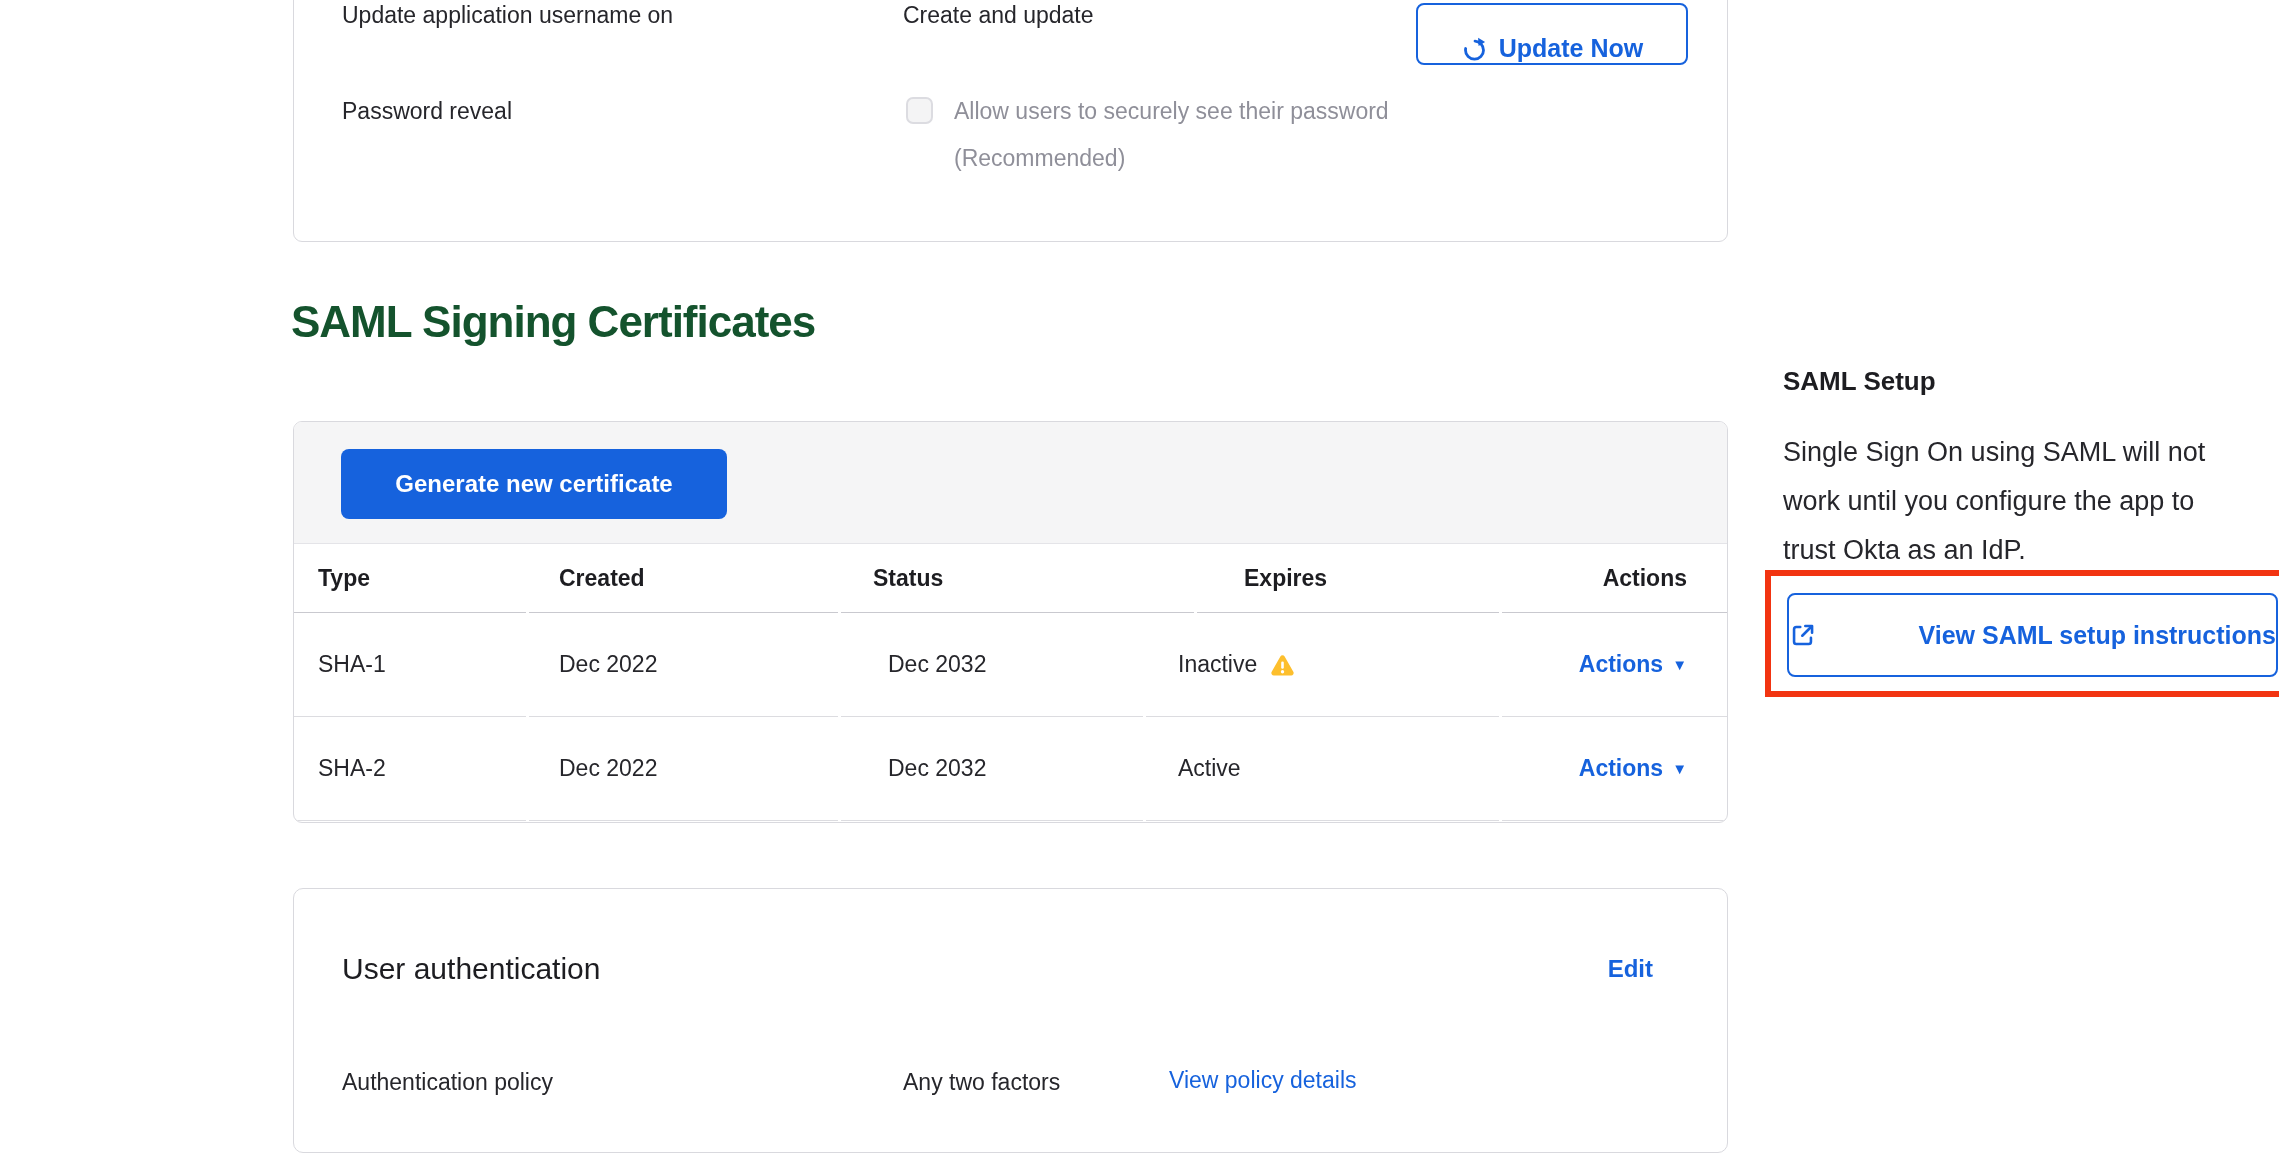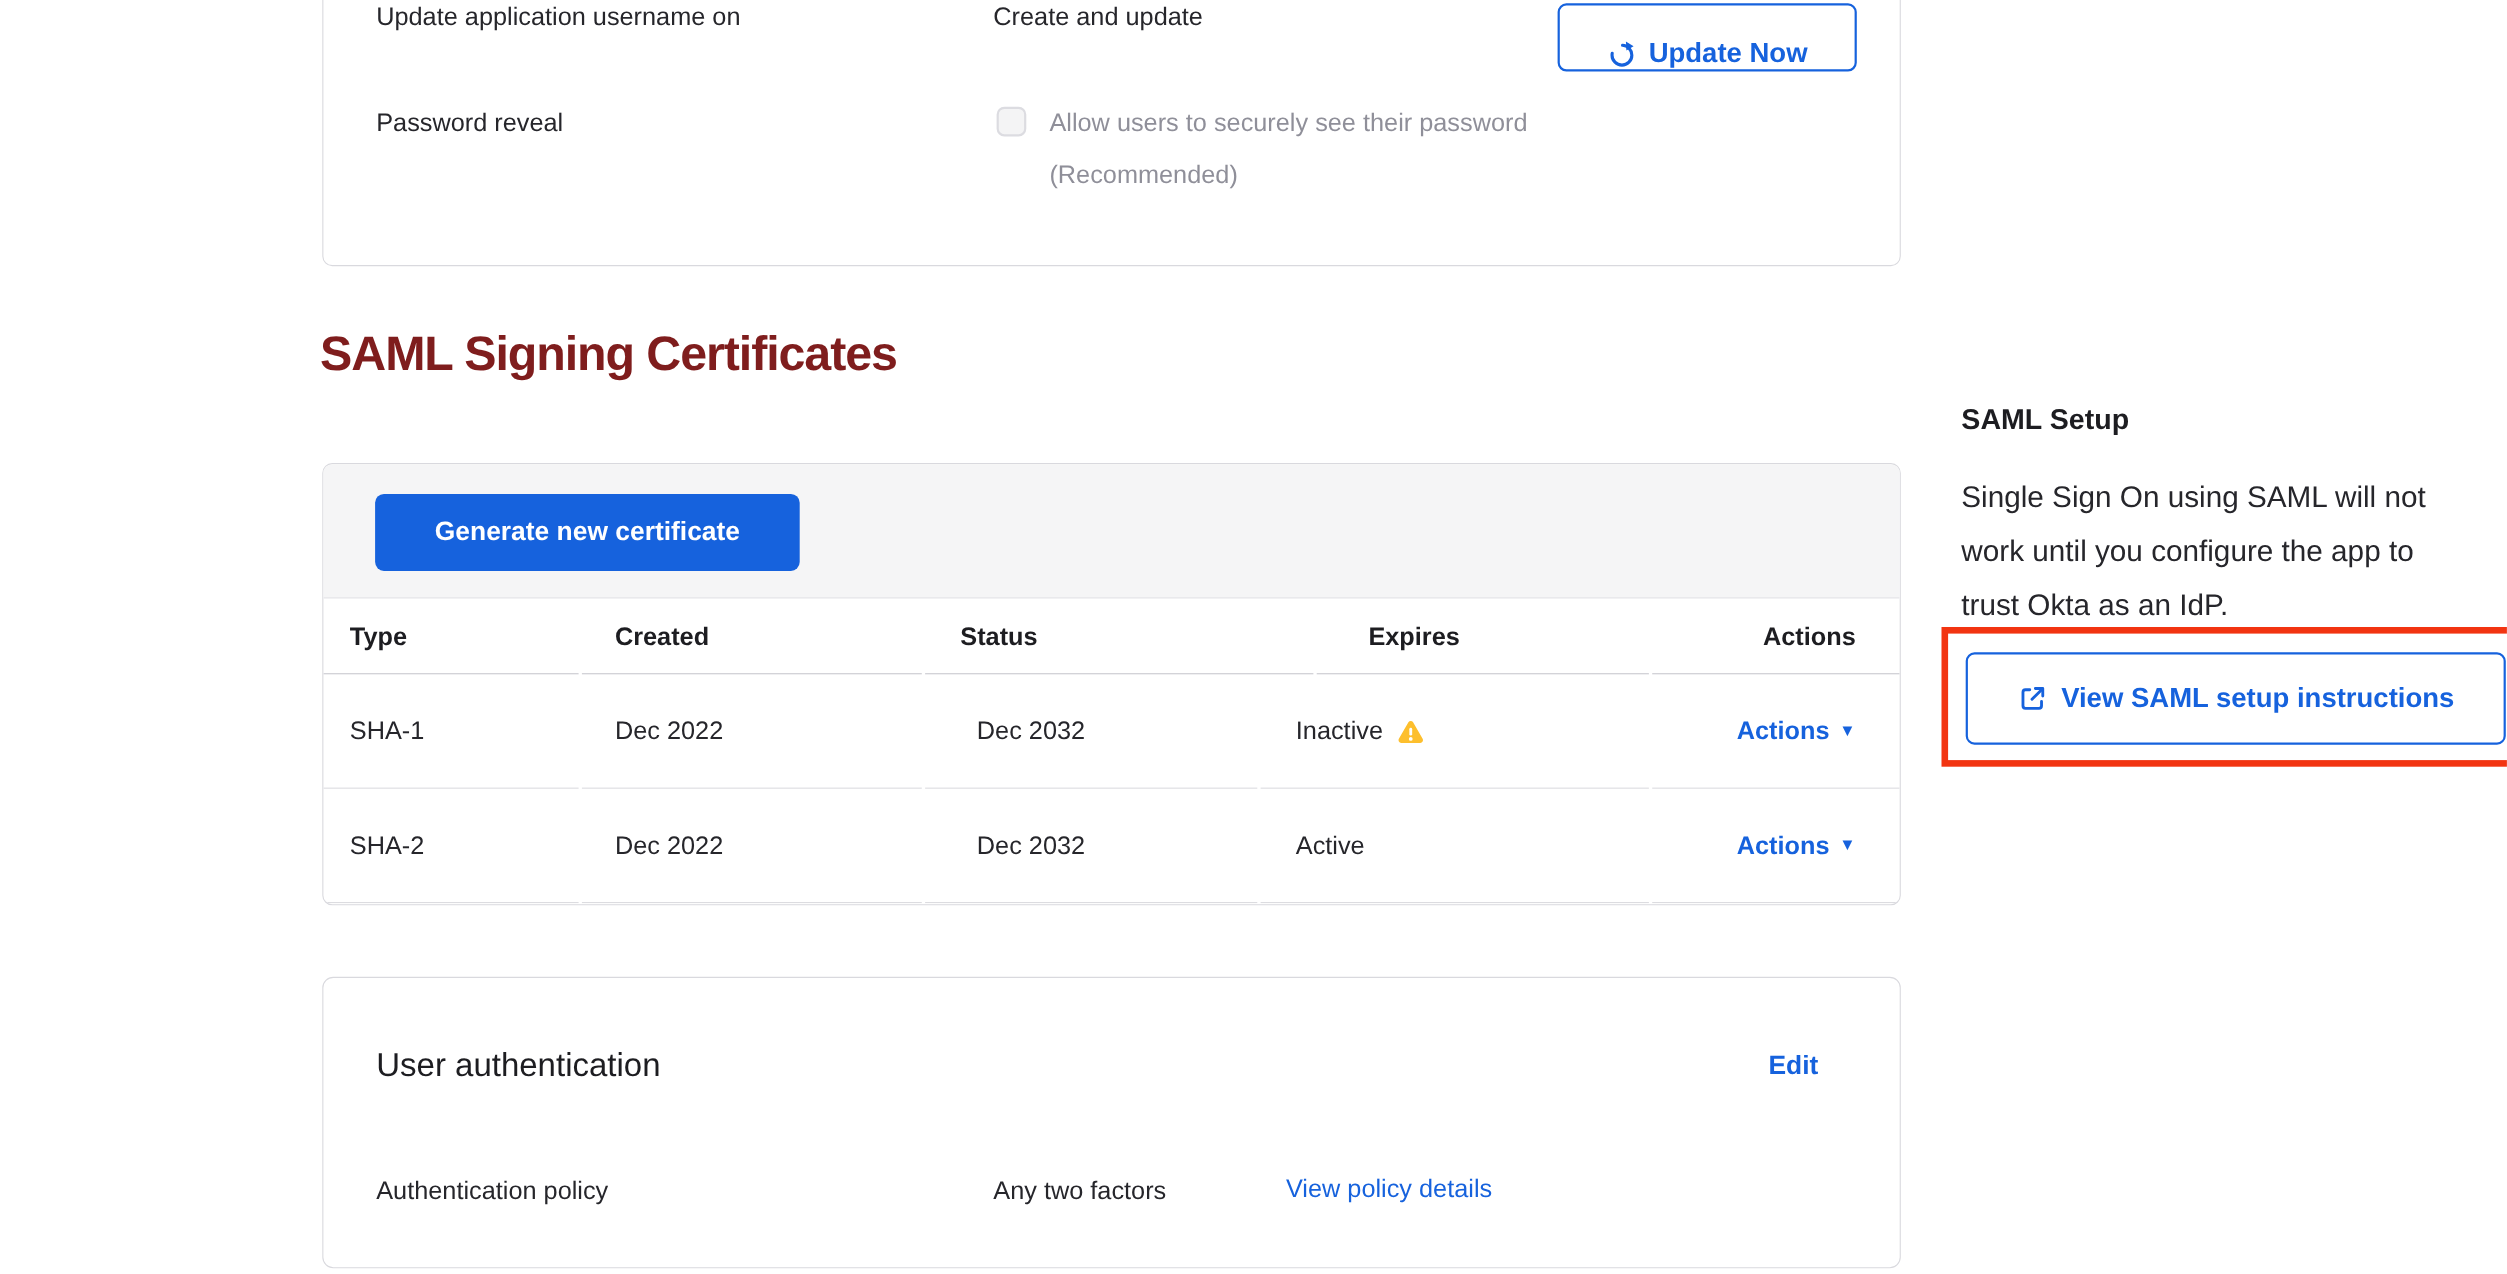--- a/index.html
+++ b/index.html
@@ -26,21 +26,21 @@
     color:#1662dd; font-weight:bold; font-size:25px; cursor:pointer;
   }
   .checkbox {
     position:absolute; left:612px; top:216px; width:27px; height:27px;
     border:2px solid #dcdce1; border-radius:7px; background:#f4f4f5;
   }
 
   
   #h1-certs {
     left:253px; top:294px; font-size:44px; font-weight:bold;
-    color:#7f1d1d; letter-spacing:-1px; line-height:56px;
+    color:#14532d; letter-spacing:-1px; line-height:56px;
   }
 
   
   #card-certs { left:255px; top:421px; width:1435px; height:402px; overflow:hidden; }
   .cert-toolbar {
     position:absolute; left:0; top:0; right:0; height:122px;
     background:#f5f5f6; border-bottom:1px solid #e4e4e8;
   }
   .generate-btn {
     position:absolute; left:47px; top:27px; width:386px; height:70px;
@@ -69,21 +69,21 @@
   
   #saml-setup-title { left:1745px; top:364px; font-size:26px; font-weight:bold; color:#1d1d21; line-height:34px; }
   .saml-desc-line { position:absolute; left:1745px; width:520px; height:49px; line-height:49px; font-size:27px; color:#26262b; }
   #red-annotation {
     left:1727px; top:570px; width:538px; height:127px;
     border:6px solid #f23411; background:transparent; pointer-events:none;
   }
   .view-saml-btn {
     position:absolute; left:1749px; top:593px; width:491px; height:84px;
     background:#fff; border:2px solid #1662dd; border-radius:8px;
-    display:flex; align-items:center; justify-content:center; gap:13px;
+    display:flex; align-items:center; justify-content:space-between; gap:13px;
     color:#1662dd; font-weight:bold; font-size:25px; cursor:pointer;
   }
 
   
   #card-userauth { left:255px; top:888px; width:1435px; height:265px; border-radius:10px; }
   #userauth-title { left:48px; top:60px; font-size:30px; font-weight:normal; color:#1d1d21; line-height:40px; }
   #edit-link { right:74px; top:66px; font-size:24px; font-weight:bold; color:#1662dd; cursor:pointer; }
   .ua-row-label { left:48px;  top:178px; }
   .ua-row-value { left:609px; top:178px; }
   .ua-row-link  { left:875px; top:178px; color:#1662dd; cursor:pointer; }

